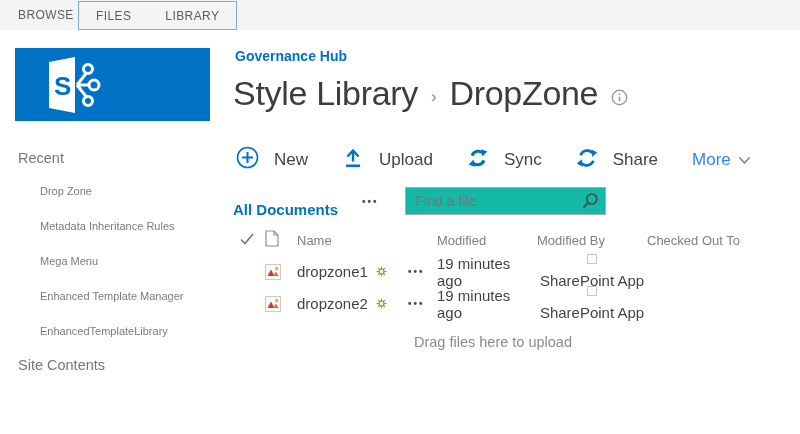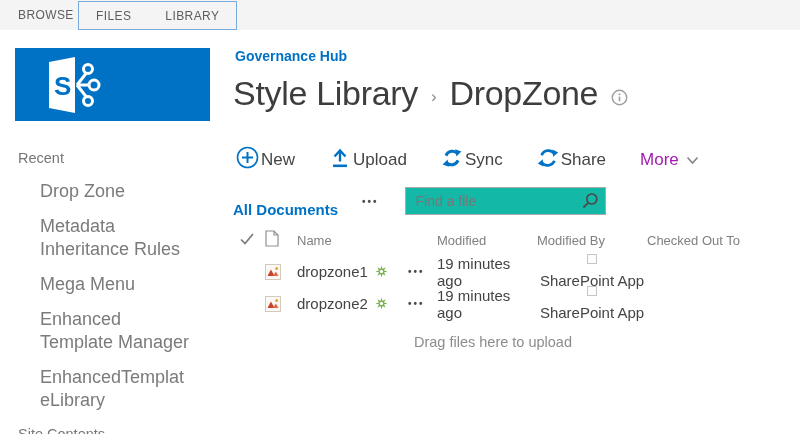--- a/index.html
+++ b/index.html
@@ -34,21 +34,21 @@
     position: absolute; left: 15px; top: 48px; width: 195px; height: 73px;
     background: #0072c6; cursor: pointer;
   }
   .logo-block svg { position: absolute; left: 16px; top: 5px; }
 
   
   .sidebar { position: absolute; left: 18px; top: 150px; width: 195px; }
   .nav-header { font-size: 14.5px; color: #767676; margin-bottom: 14px; }
   .nav-list { list-style: none; padding-left: 22px; }
   .nav-list li {
-    font-size: 18px; color: #7b7b7b; line-height: 23px;
+    font-size: 11px; color: #7b7b7b; line-height: 23px;
     margin-bottom: 12px; width: 152px; overflow-wrap: anywhere; cursor: pointer;
   }
   .nav-root-link { font-size: 14.5px; color: #767676; margin-top: 14px; cursor: pointer; }
 
   
   .breadcrumb {
     position: absolute; left: 235px; top: 48px;
     font-size: 14px; font-weight: 700; color: #0072c6; cursor: pointer;
   }
   .page-title {
@@ -60,24 +60,24 @@
   .title-sep { font-size: 17px; color: #8a8a8a; padding-top: 7px; }
   .title-part { cursor: pointer; }
   .info-icon { padding-top: 8px; cursor: pointer; display: inline-flex; }
 
   
   .toolbar {
     position: absolute; left: 236px; top: 142px; height: 36px;
     display: flex; align-items: center; gap: 34px;
   }
   .tool-item {
-    display: flex; align-items: center; gap: 2px;
+    display: flex; align-items: center; gap: 15px;
     font-size: 17px; color: #444; cursor: pointer; white-space: nowrap;
   }
-  .tool-item.more { color: #a21caf; gap: 7px; text-align: center; }
+  .tool-item.more { color: #3b82f6; gap: 7px; text-align: center; }
 
   
   .view-bar {
     position: absolute; left: 233px; top: 186px; height: 30px;
     display: flex; align-items: center;
   }
   .view-name { font-size: 15px; font-weight: 700; color: #0072c6; cursor: pointer; margin-top: 16px; }
   .dots { font-size: 10px; letter-spacing: 2px; font-weight: 700; color: #4d4d4d; cursor: pointer; }
   .view-bar .dots { margin-left: 24px; }
   .searchbox {

